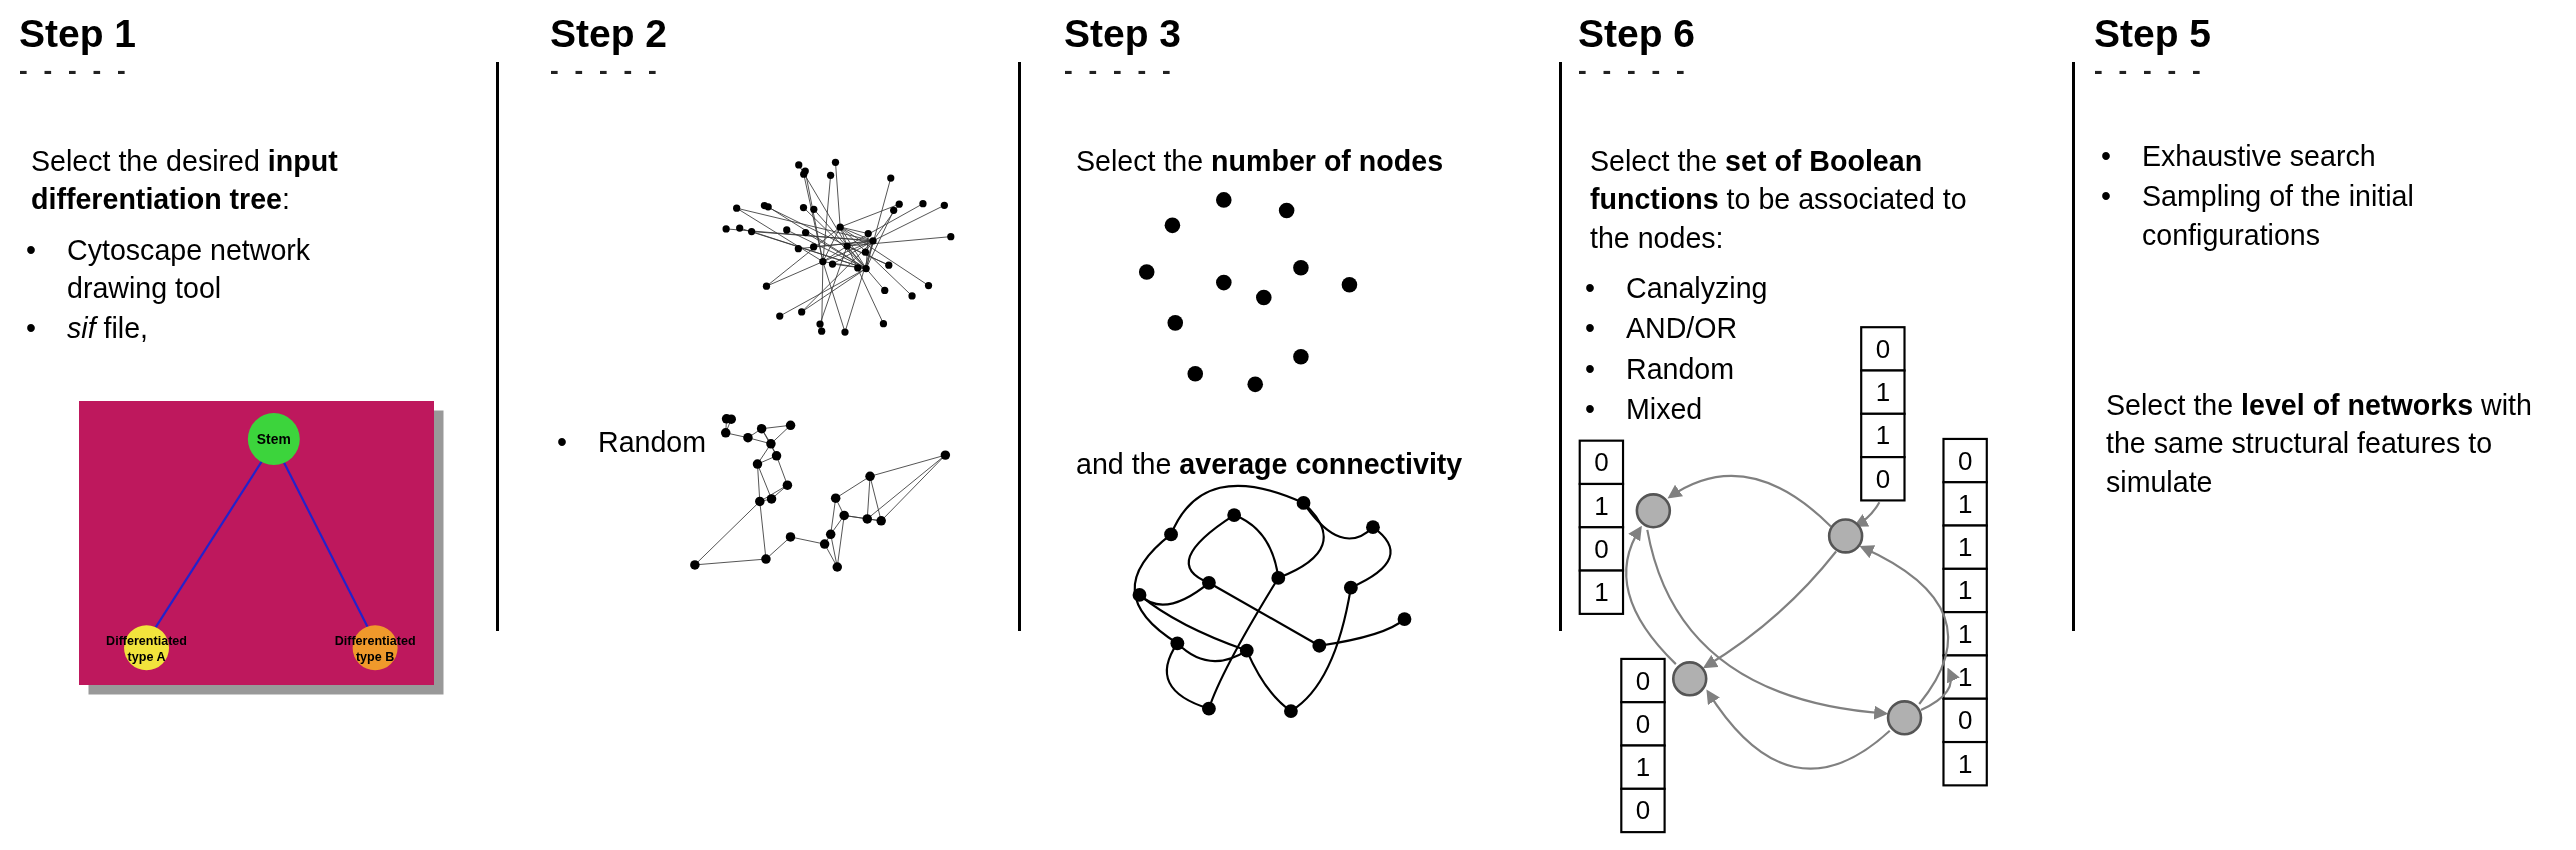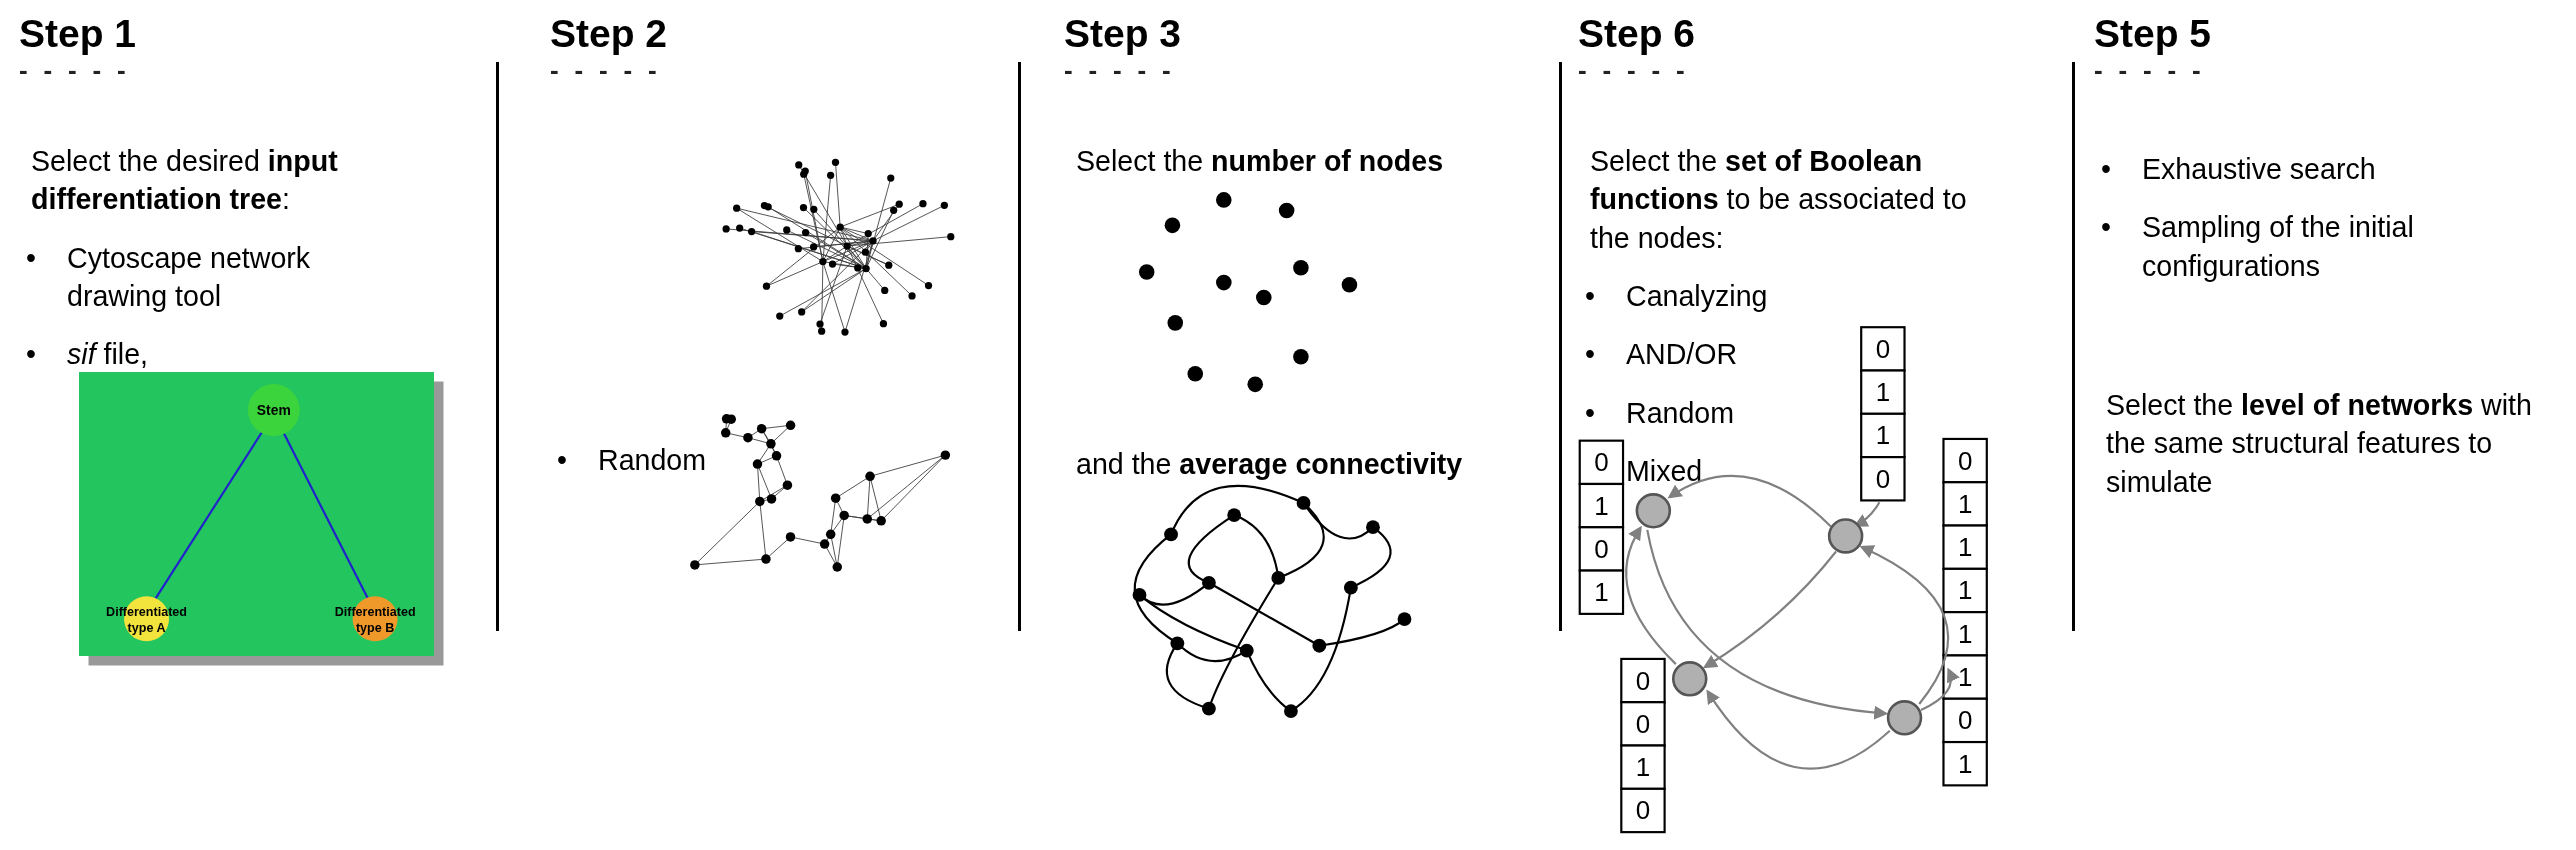--- a/index.html
+++ b/index.html
@@ -5,25 +5,25 @@
   * { margin:0; padding:0; box-sizing:border-box; }
   html,body { background:#fff; font-family:"Liberation Sans", sans-serif; color:#000; }
   .page { position:relative; width:2576px; height:851px; background:#fff; overflow:hidden; }
   .divider { position:absolute; top:62px; width:2.6px; height:569px; background:#000; }
   .col { position:absolute; top:0; height:851px; }
   .step-title { position:absolute; top:12px; left:0; font-size:39px; font-weight:bold; }
   .dashes { position:absolute; top:55px; left:0; font-size:26px; font-weight:bold; letter-spacing:4.3px; color:#222; }
   .tb { position:absolute; left:0; font-size:28.6px; line-height:1.34; }
   .tb p { margin:12px; }
   .bullets { margin-top:7px; }
-  .bullet { position:relative; padding-left:48px; margin-top:20px; }
+  .bullet { position:relative; padding-left:48px; margin-top:2px; }
   .bullet::before { content:"\2022"; position:absolute; left:7px; top:0; }
   .gfx { position:absolute; }
   .gfx svg { display:block; overflow:visible; }
-  .tree-panel { position:absolute; background:#22c55e; box-shadow:9.5px 9.5px 0 0 #999; }
+  .tree-panel { position:absolute; background:#be185d; box-shadow:9.5px 9.5px 0 0 #999;margin-top:29px; }
   .tree-line { stroke-width:2.5; }
   .node-label { font-size:16px; font-weight:bold; text-anchor:middle; fill:#000; }
   .node-label.small { font-size:14.5px; }
 </style>
 </head>
 <body>
 
 <div class="page">
 
   <div class="divider" style="left:496px"></div>

